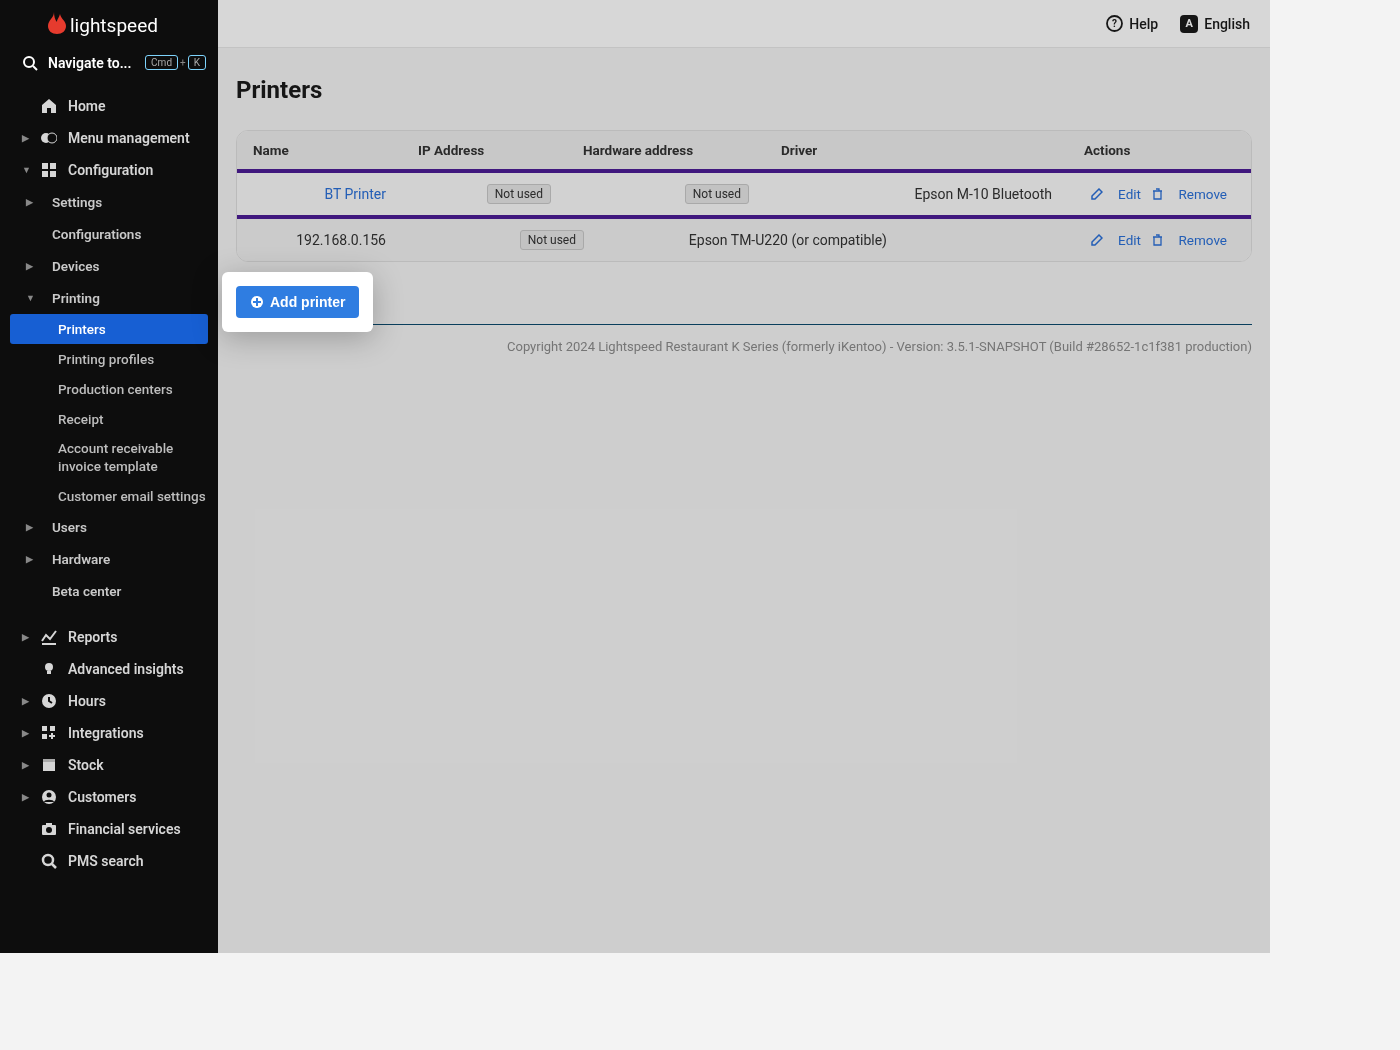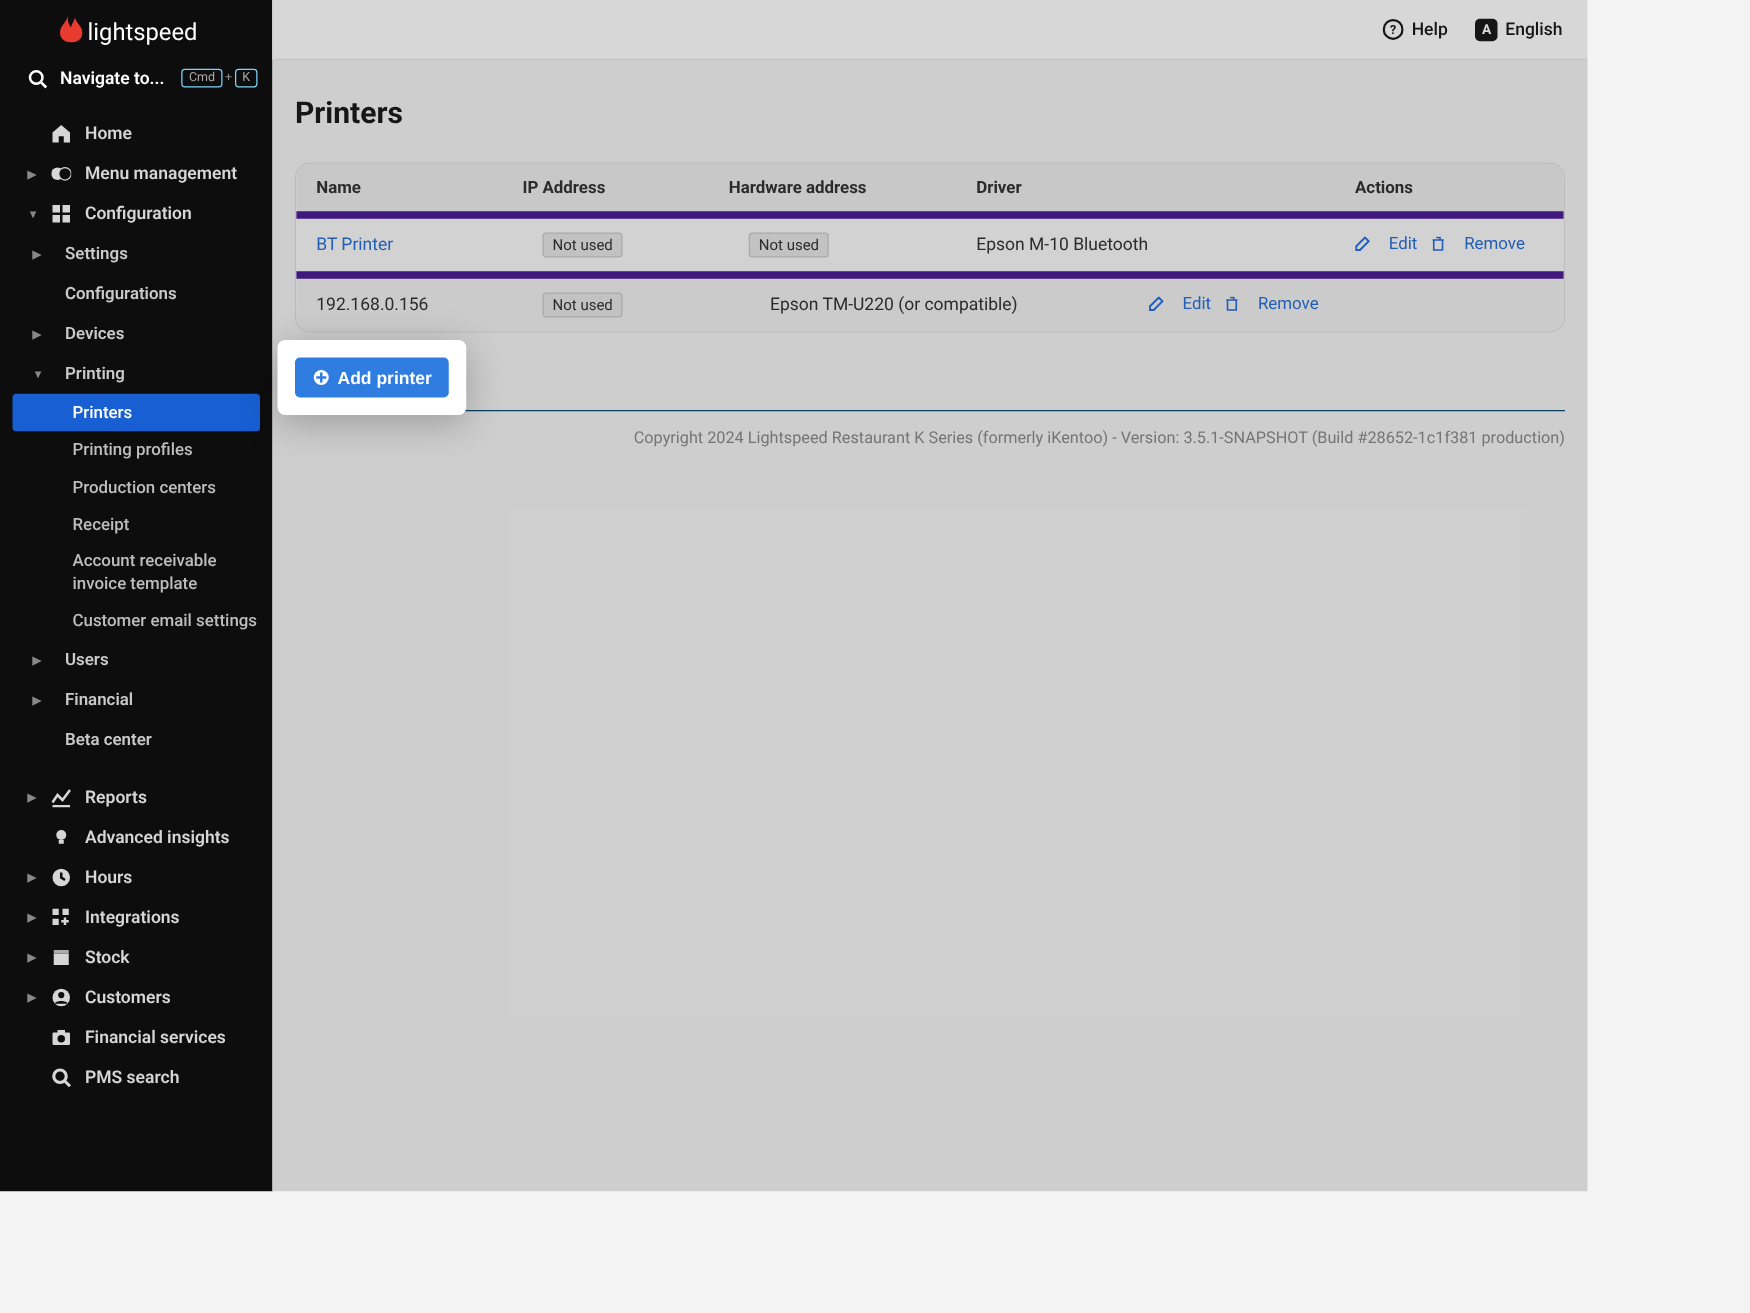--- a/index.html
+++ b/index.html
@@ -158,24 +158,25 @@
   .th, .td {
     padding:11px 16px;
   }
   .col-name { width:165px; }
   .col-ip { width:165px; }
   .col-hw { width:198px; }
   .col-driver { width:303px; }
   .col-actions { flex:1; }
   .trow {
     display:flex;
-    border-top:6px solid #4c1d95;
+    border-top:4px solid #4c1d95;
     font-size:14px;
     align-items:center;
     background:#f7f7f7;
+    text-align:right;
   }
   .trow.alt { background:#efefef; }
   .link { color:#2a6fd6; cursor:pointer; }
   .badge {
     background:#e4e4e4;
     border:1px solid #c7c7c7;
     border-radius:3px;
     font-size:12px;
     padding:2px 7px;
     color:#333;
@@ -316,21 +317,21 @@
     <div class="nav-subsubitem">
         <span>Customer email settings</span>
       </div>
 
     <div class="nav-subitem">
         <span class="chev">▶</span>
         <span>Users</span>
       </div>
     <div class="nav-subitem">
         <span class="chev">▶</span>
-        <span>Financial</span>
+        <span>Hardware</span>
       </div>
     <div class="nav-subitem">
         <span>Beta center</span>
       </div>
 
     <div class="section-gap"></div>
 
     <div class="nav-item">
       <span class="chev">▶</span>
       <span class="icon-slot">

